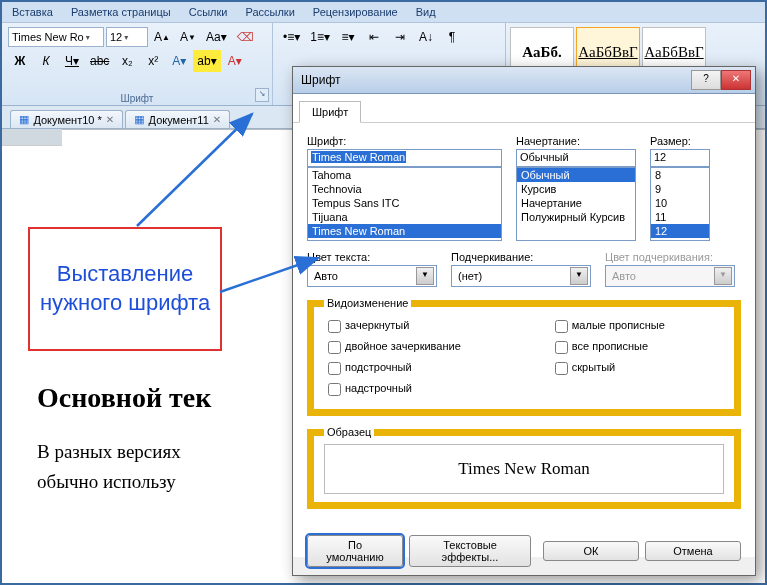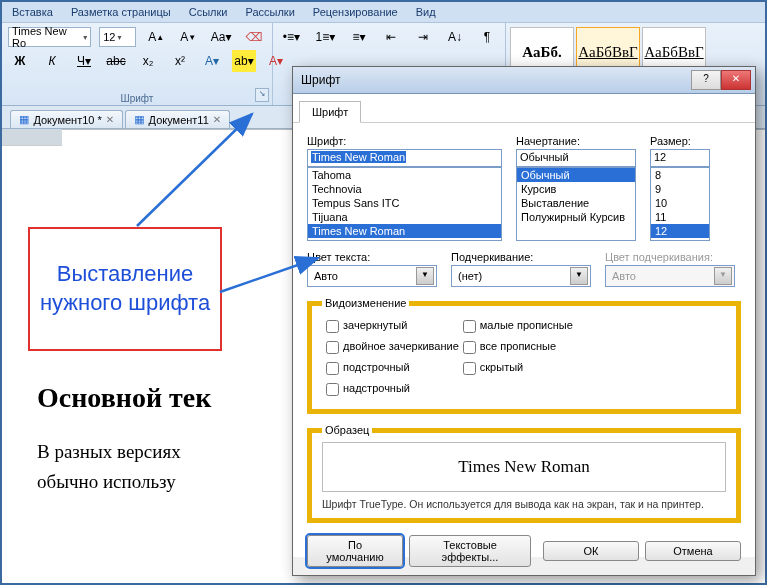--- a/index.html
+++ b/index.html
@@ -53,21 +53,21 @@
   font-size: 10px;
   color: #4a6a92;
   position: absolute;
   bottom: 1px;
   left: 0;
   right: 0;
 }
 .font-row {
   display: flex;
   align-items: center;
-  gap: 8px;
+  gap: 2px;
   margin-bottom: 2px;
 }
 .combo {
   background: #fff;
   border: 1px solid #9ab2cc;
   height: 18px;
   display: flex;
   align-items: center;
   padding: 0 3px;
   font-size: 11px;
@@ -293,27 +293,27 @@
   width: 16px;
   height: 16px;
   background: linear-gradient(#f0f0f0,#ccc);
   border: 1px solid #999;
   text-align: center;
   font-size: 8px;
   line-height: 14px;
 }
 .dropdown.disabled { color: #999; background: #f6f6f6; }
 fieldset {
-  border: 5px solid #eab308;
+  border: 7px solid #eab308;
   margin: 10px 0 0 0;
   padding: 6px 10px 8px 10px;
   font-size: 11px;
 }
 legend { font-size: 11px; padding: 0 3px; }
-.chk-row { display: flex; }
+.chk-row { display: flex; gap: 90px; }
 .chk-col label { display: block; margin: 2px 0; }
 .sample-box {
   border: 1px solid #bbb;
   height: 48px;
   display: flex;
   align-items: center;
   justify-content: center;
   font-family: "Times New Roman", serif;
   font-size: 17px;
   background: #fff;
@@ -474,21 +474,21 @@
             <div class="item">Tijuana</div>
             <div class="item sel">Times New Roman</div>
           </div>
         </div>
         <div class="col style">
           <div class="field-label">Начертание:</div>
           <div class="textbox">Обычный</div>
           <div class="listbox">
             <div class="item sel">Обычный</div>
             <div class="item">Курсив</div>
-            <div class="item">Выставление</div>
+            <div class="item">Начертание</div>
             <div class="item">Полужирный Курсив</div>
           </div>
         </div>
         <div class="col size">
           <div class="field-label">Размер:</div>
           <div class="textbox">12</div>
           <div class="listbox">
             <div class="item">8</div>
             <div class="item">9</div>
             <div class="item">10</div>
@@ -535,21 +535,20 @@
             <label><input type="checkbox" style=""><span>малые прописные</span></label>
             <label><input type="checkbox" style=""><span>все прописные</span></label>
             <label><input type="checkbox" style=""><span>скрытый</span></label>
           </div>
         </div>
       </fieldset>
 
       <fieldset>
         <legend>Образец</legend>
         <div class="sample-box">Times New Roman</div>
-        <div class="note">Шрифт TrueType. Он используется для вывода как на экран, так и на принтер.</div>
       </fieldset>
     </div>
     <div class="dialog-buttons">
       <div class="push-btn default-hl">По умолчанию</div>
       <div class="push-btn">Текстовые эффекты...</div>
       <div class="spacer"></div>
       <div class="push-btn">ОК</div>
       <div class="push-btn">Отмена</div>
     </div>
   </div>

